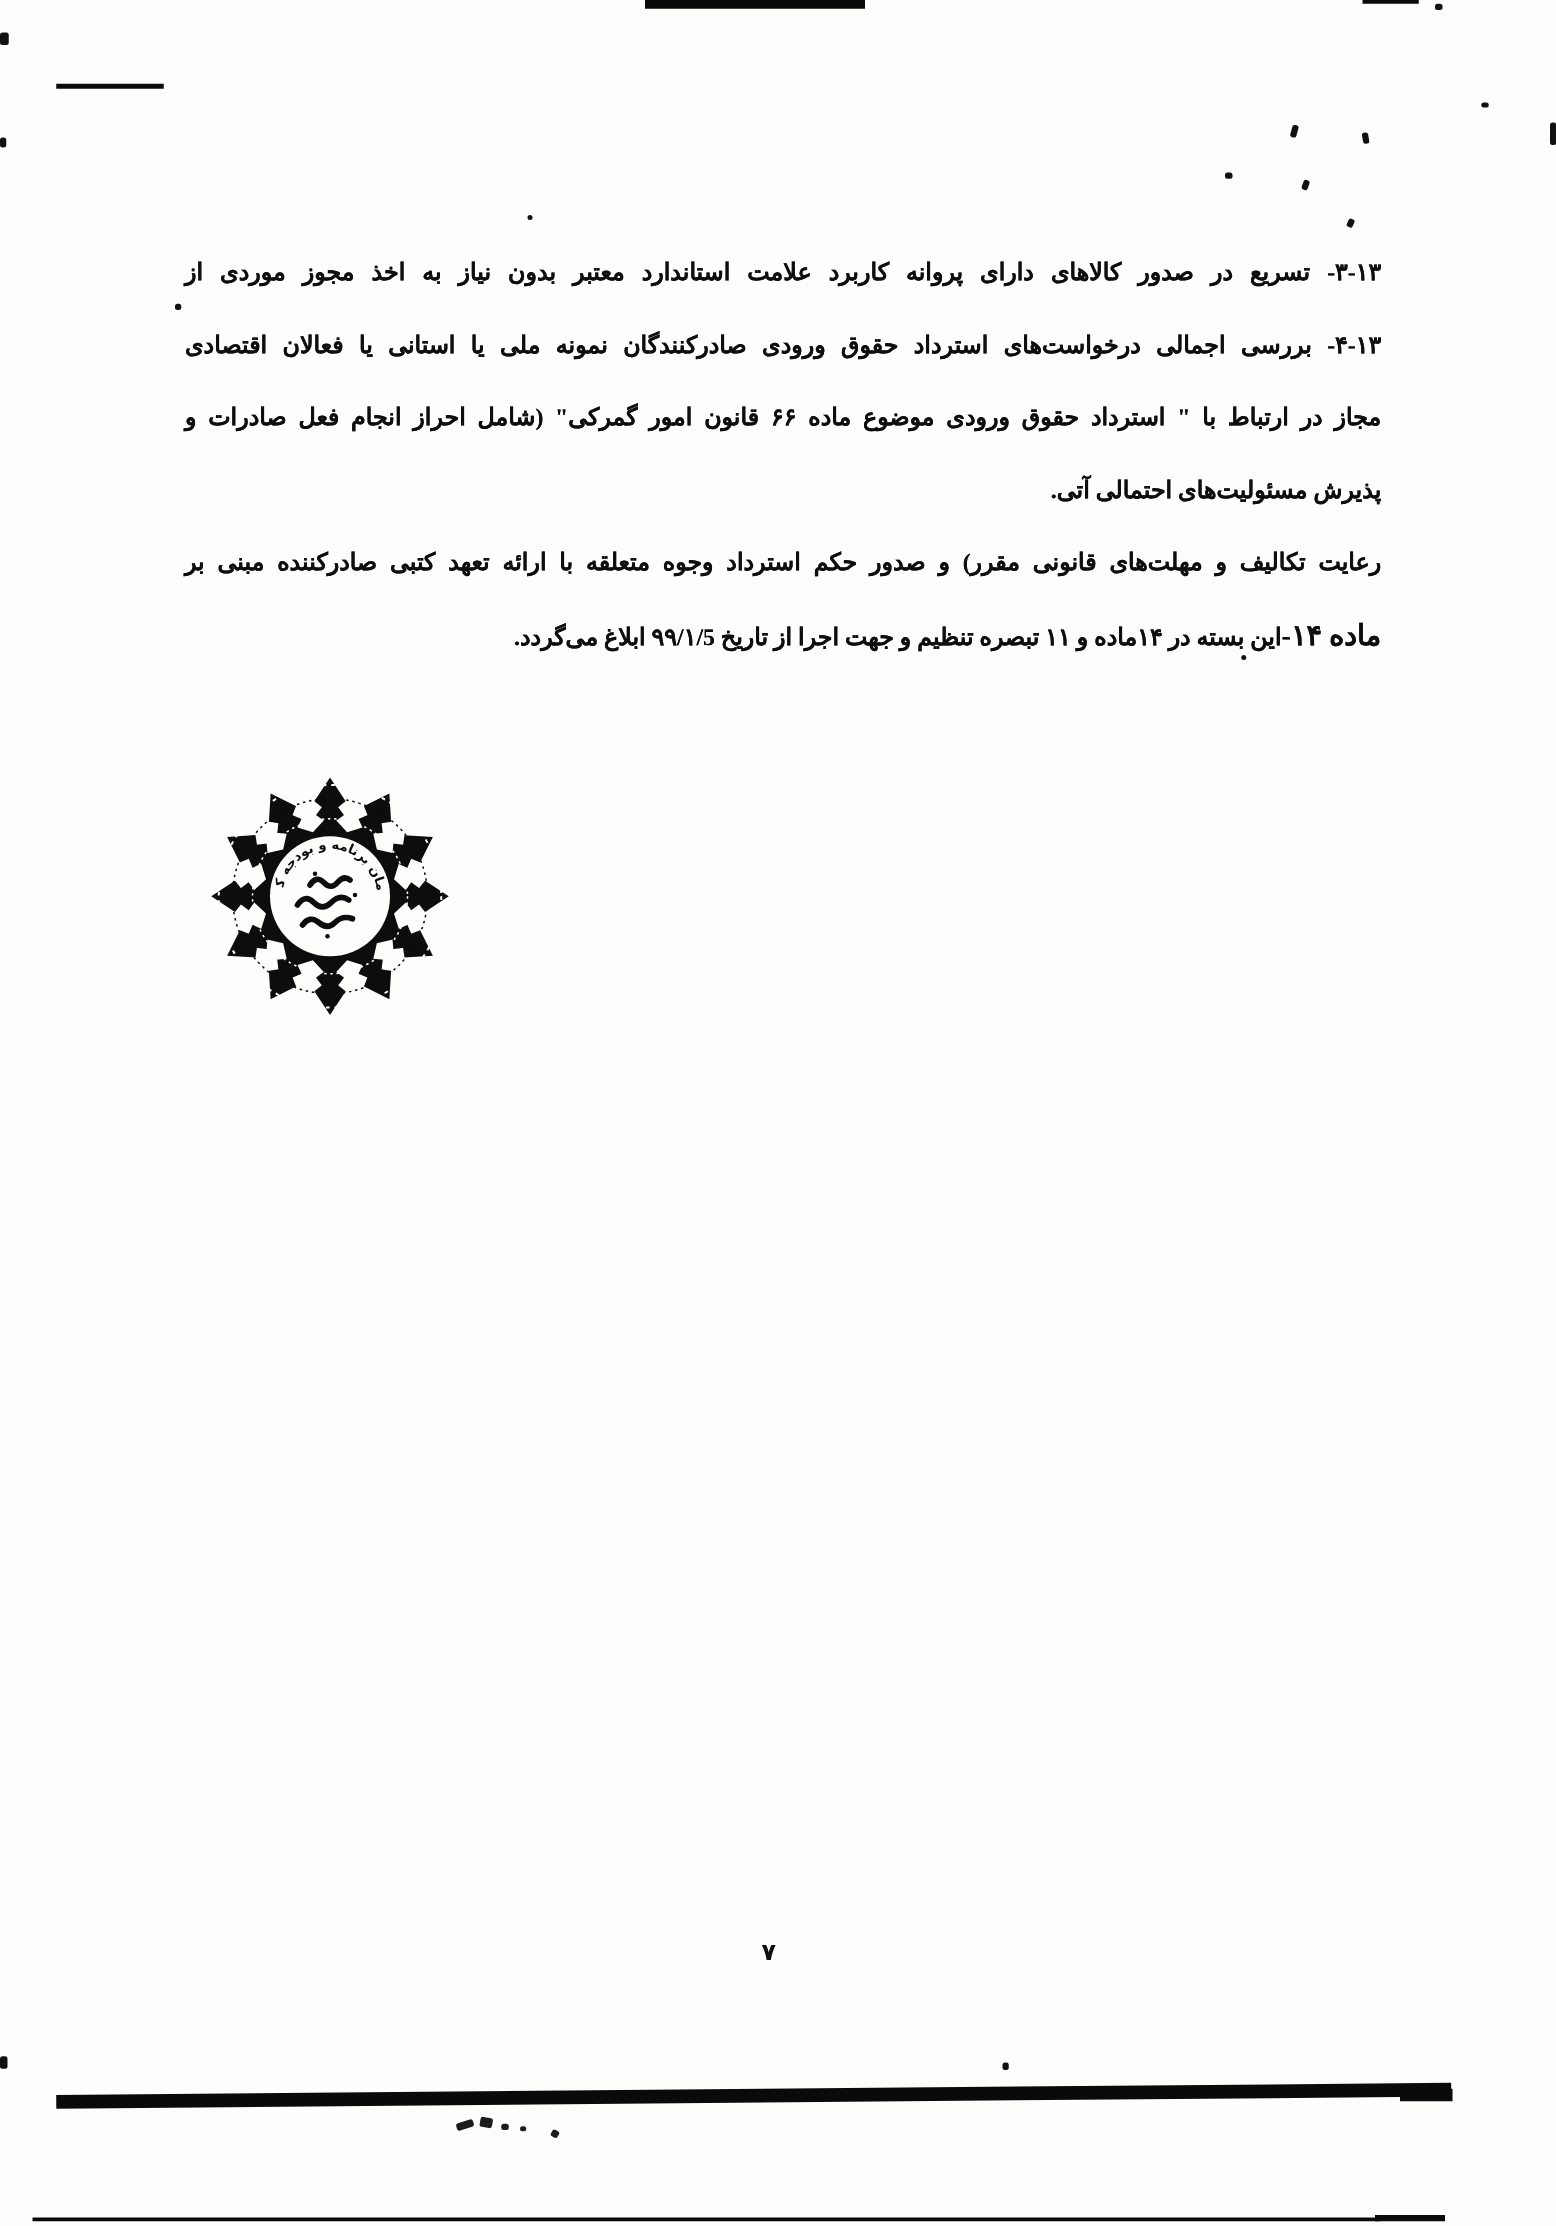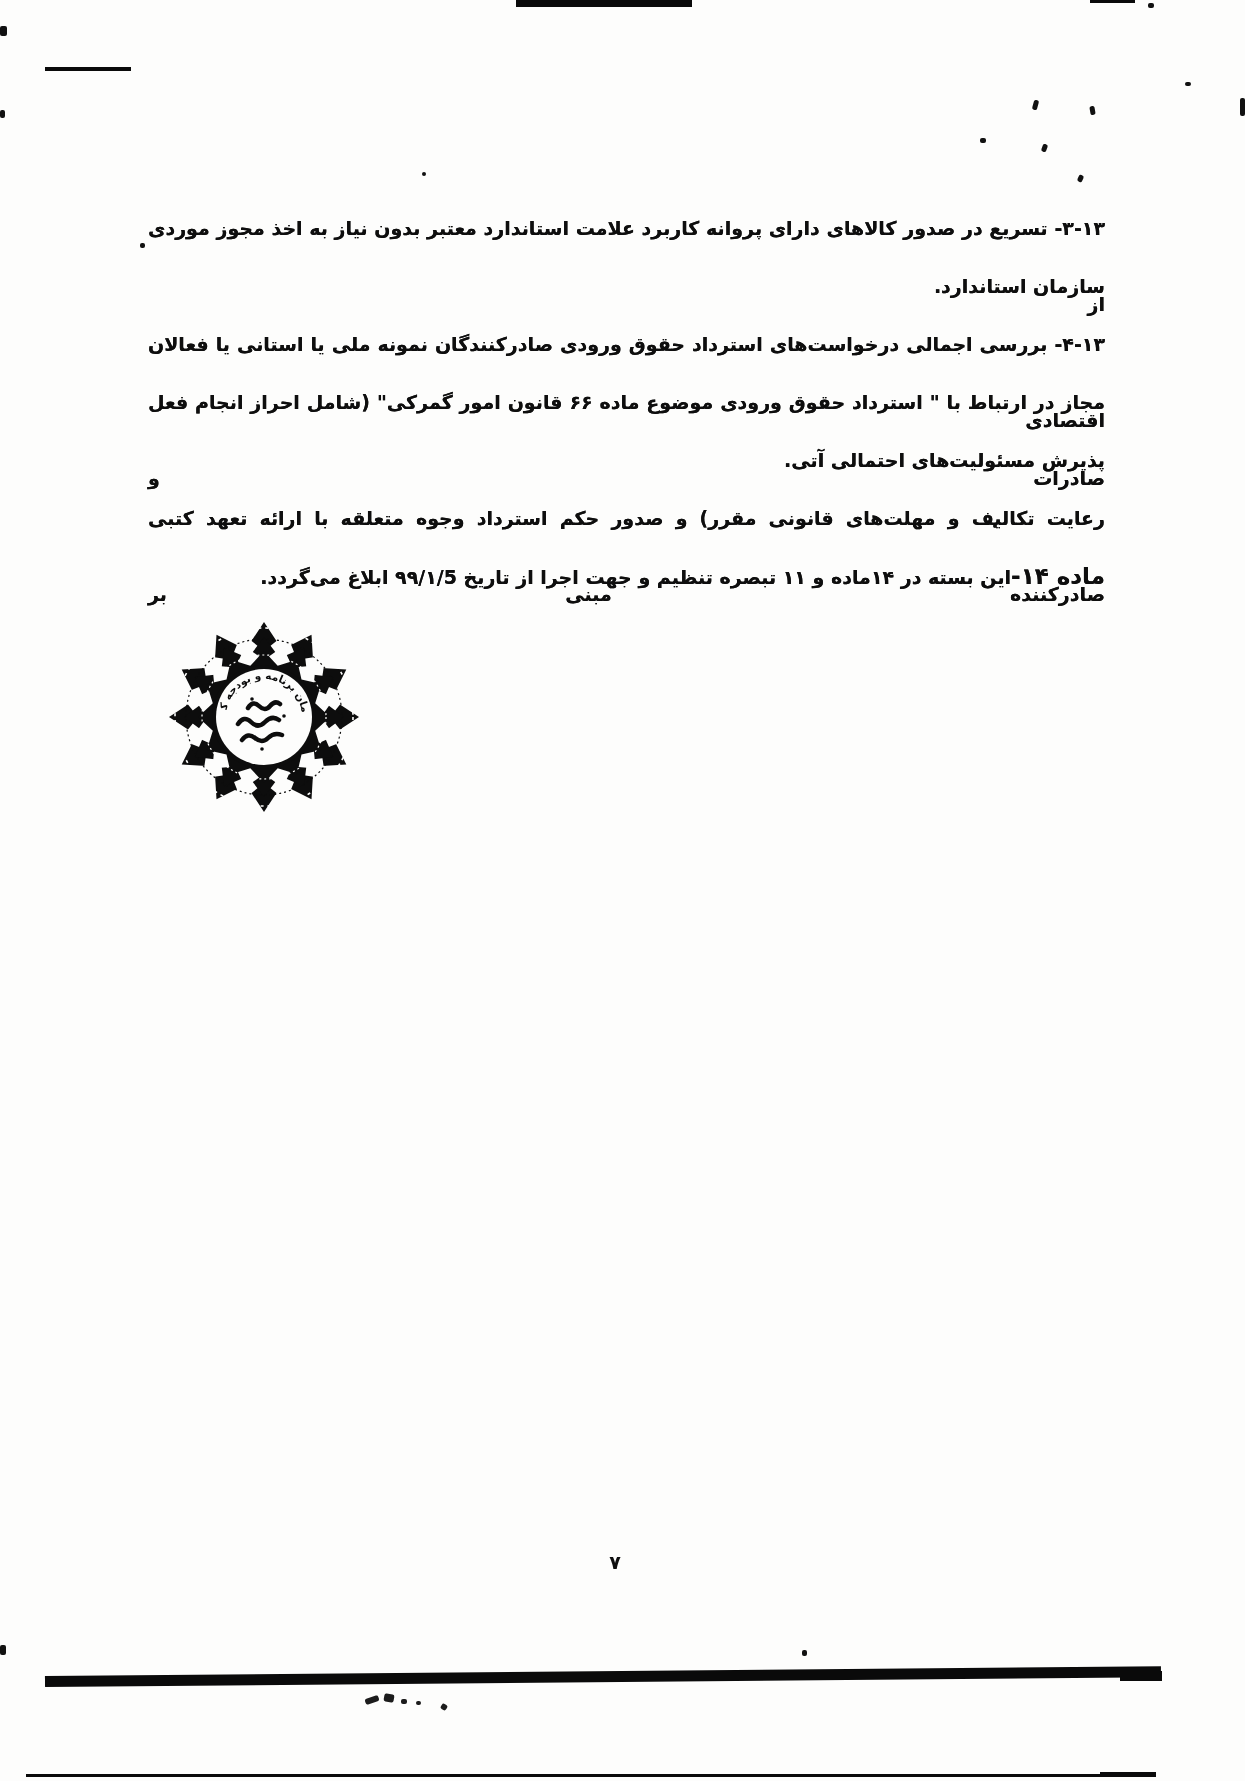--- a/index.html
+++ b/index.html
@@ -12,23 +12,24 @@
   .artifact{position:absolute;background:#0a0a0a;}
   .speck{position:absolute;background:#111;border-radius:2px;}
   .scribble{position:absolute;background:#1c1c1c;border-radius:2px;}
 
   
   .textblock{
     position:absolute;top:190px;left:148px;width:957px;
     direction:rtl;
   }
   .ln{
-    height:58px;line-height:76px;font-size:19px;font-weight:700;
+    height:58px;line-height:58px;font-size:19px;font-weight:700;
     overflow:visible;letter-spacing:.2px;
     text-shadow:0 0 .5px rgba(0,0,0,.85);
+    font-family:Liberation Serif, serif;
   }
   .j{text-align:justify;text-align-last:justify;}
   .last{text-align:right;text-align-last:right;}
   .article{text-align:right;text-align-last:right;}
   .article-head{font-size:23px;font-weight:700;}
   .article-body{font-size:19px;font-weight:700;}
 
   
   .stamp{position:absolute;left:164px;top:618px;width:200px;height:200px;}
   .stamp svg{width:100%;height:100%;}
@@ -66,21 +67,20 @@
   <div class="speck" style="left:422px;top:172px;width:4px;height:4px;"></div>
   <div class="speck" style="left:993px;top:524px;width:4px;height:4px;"></div>
   <div class="speck" style="left:0;top:26px;width:7px;height:10px;"></div>
   <div class="speck" style="left:0;top:110px;width:5px;height:8px;"></div>
   <div class="speck" style="left:1240px;top:98px;width:5px;height:18px;"></div>
   <div class="speck" style="left:0;top:1645px;width:6px;height:10px;"></div>
   <div class="speck" style="left:802px;top:1650px;width:5px;height:6px;"></div>
 
   <div class="textblock">
     <div class="ln j">۳-۱۳- تسریع در صدور کالاهای دارای پروانه کاربرد علامت استاندارد معتبر بدون نیاز به اخذ مجوز موردی از</div>
-    <div class="ln last">سازمان استاندارد.</div>
     <div class="ln j">۴-۱۳- بررسی اجمالی درخواست‌های استرداد حقوق ورودی صادرکنندگان نمونه ملی یا استانی یا فعالان اقتصادی</div>
     <div class="ln j">مجاز در ارتباط با " استرداد حقوق ورودی موضوع ماده ۶۶ قانون امور گمرکی" (شامل احراز انجام فعل صادرات و</div>
     <div class="ln last">پذیرش مسئولیت‌های احتمالی آتی.</div>
     <div class="ln j">رعایت تکالیف و مهلت‌های قانونی مقرر) و صدور حکم استرداد وجوه متعلقه با ارائه تعهد کتبی صادرکننده مبنی بر</div>
     <div class="ln article">
       <span class="article-head">ماده ۱۴-</span><span class="article-body">این بسته در ۱۴ماده و ۱۱ تبصره تنظیم و جهت اجرا از تاریخ ۹۹/۱/5 ابلاغ می‌گردد.</span>
     </div>
   </div>
 
   <div class="stamp">

